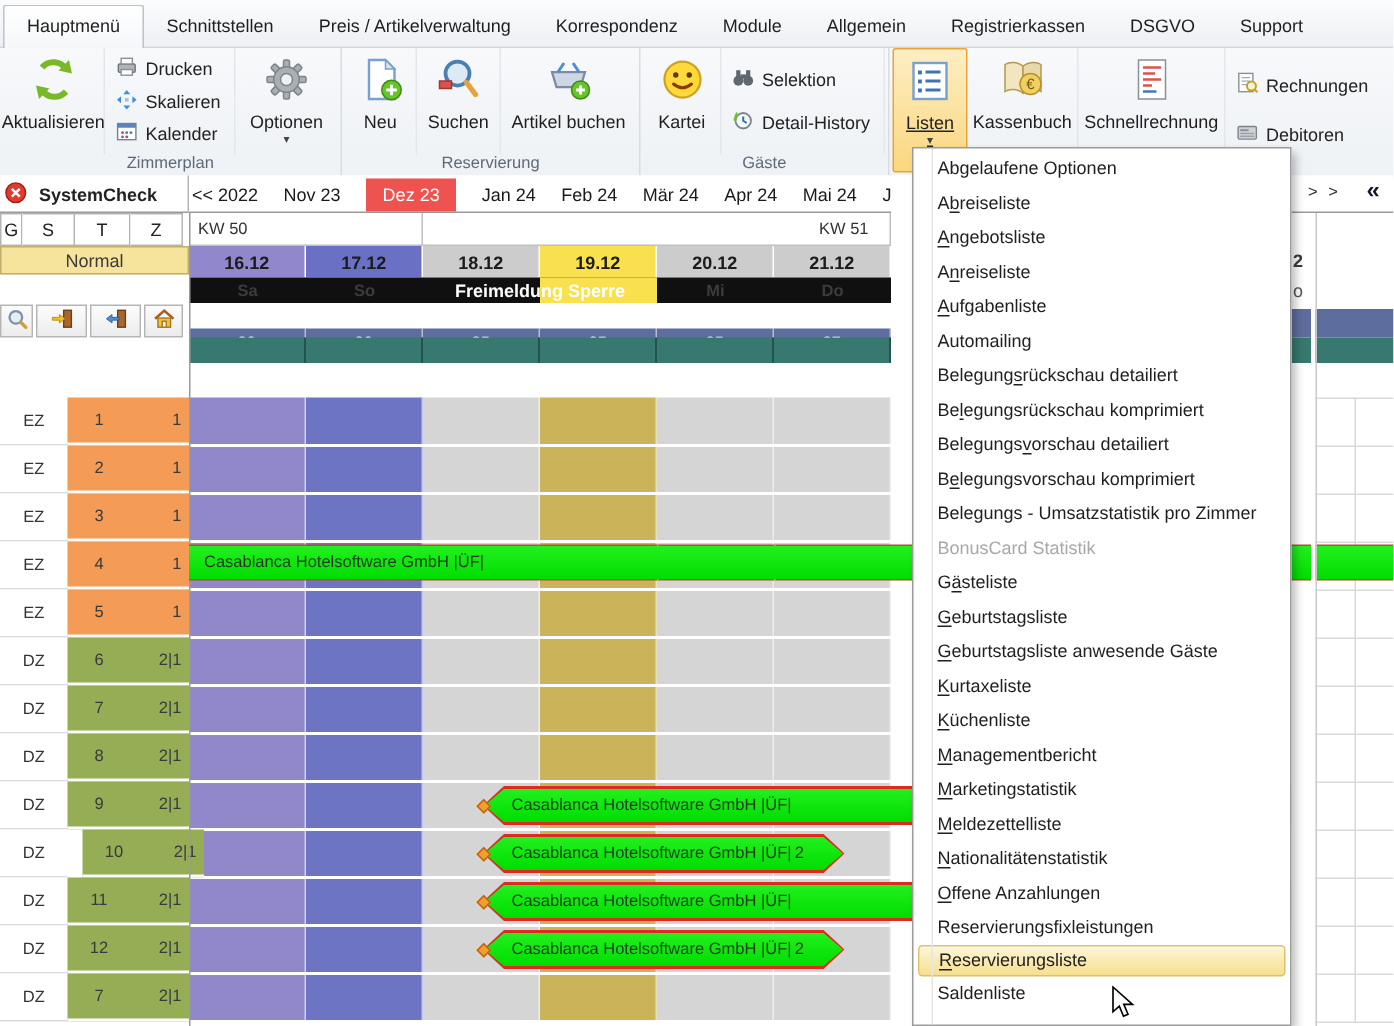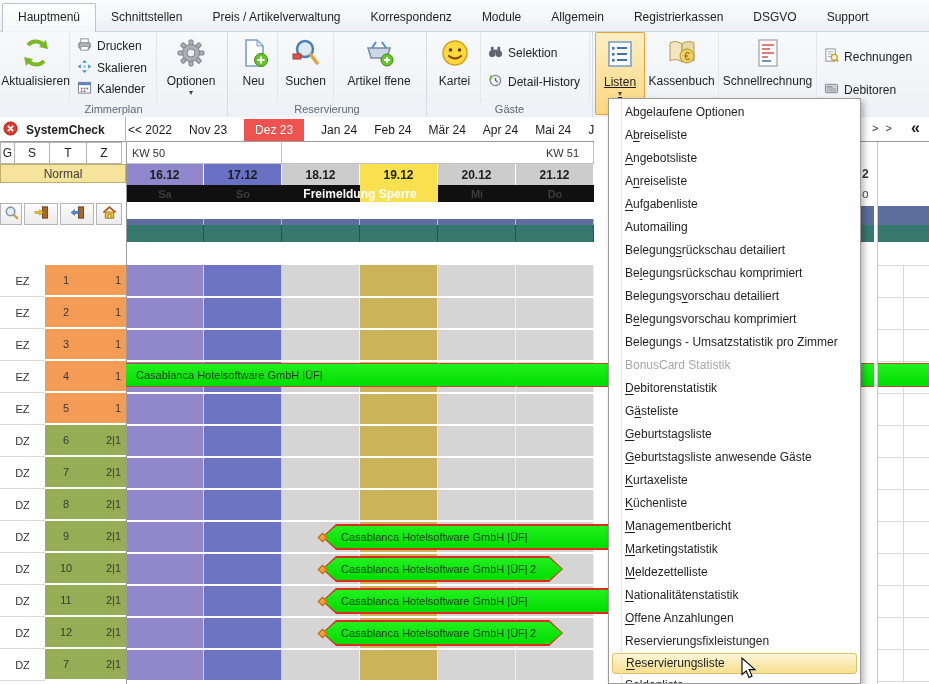--- a/index.html
+++ b/index.html
@@ -219,21 +219,21 @@
               </svg></span>
           <span class="blabel">Suchen</span>
         </div>
         <div class="bigbtn" style="width:90px">
           <span><svg viewBox="0 0 30 30">
                 <path d="M4 10h22l-3 10H7z" fill="#cdd7e4" stroke="#7a8aa8" stroke-width="1.5"></path>
                 <path d="M8 10l4-6M22 10l-4-6" stroke="#4a90d9" stroke-width="2" fill="none"></path>
                 <circle cx="23" cy="22" r="6" fill="#67c52a" stroke="#3e8c12"></circle>
                 <path d="M23 19v6M20 22h6" stroke="#fff" stroke-width="2"></path>
               </svg></span>
-          <span class="blabel">Artikel ffene</span>
+          <span class="blabel">Artikel buchen</span>
         </div>
       </div>
       <div class="rgroup-label">Reservierung</div>
     </div>
 
     <div class="rgroup">
       <div class="rgroup-body">
         <div class="bigbtn" style="width:52px">
           <span><svg viewBox="0 0 30 30">
                 <circle cx="15" cy="15" r="12" fill="#ffd83b" stroke="#cfa21e" stroke-width="1.5"></circle>
@@ -465,21 +465,21 @@
         <div class="roomnum" style="top: 372px; background: rgb(149, 173, 85);">
           <div class="rn">8</div>
           <div class="ro">2|1</div>
         </div>
         <div class="roomtype" style="top: 404px;">DZ</div>
         <div class="roomnum" style="top: 404px; background: rgb(149, 173, 85);">
           <div class="rn">9</div>
           <div class="ro">2|1</div>
         </div>
         <div class="roomtype" style="top: 436px;">DZ</div>
-        <div class="roomnum" style="top: 436px; background: rgb(149, 173, 85);">
+        <div class="roomnum" style="top: 436px; background: rgb(149, 173, 85); margin-left: 10px;">
           <div class="rn">10</div>
           <div class="ro">2|1</div>
         </div>
         <div class="roomtype" style="top: 468px;">DZ</div>
         <div class="roomnum" style="top: 468px; background: rgb(149, 173, 85);">
           <div class="rn">11</div>
           <div class="ro">2|1</div>
         </div>
         <div class="roomtype" style="top: 500px;">DZ</div>
         <div class="roomnum" style="top: 500px; background: rgb(149, 173, 85);">
@@ -557,21 +557,20 @@
       <div class="mitem"><u>A</u>ngebotsliste</div>
       <div class="mitem">A<u>n</u>reiseliste</div>
       <div class="mitem"><u>A</u>ufgabenliste</div>
       <div class="mitem">Automailing</div>
       <div class="mitem">Belegung<u>s</u>rückschau detailiert</div>
       <div class="mitem">Be<u>l</u>egungsrückschau komprimiert</div>
       <div class="mitem">Belegungs<u>v</u>orschau detailiert</div>
       <div class="mitem">B<u>e</u>legungsvorschau komprimiert</div>
       <div class="mitem">Belegungs - Umsatzstatistik pro Zimmer</div>
       <div class="mitem disabled">BonusCard Statistik</div>
-      <div class="mitem"><u>D</u>ebitorenstatistik</div>
       <div class="mitem">G<u>ä</u>steliste</div>
       <div class="mitem"><u>G</u>eburtstagsliste</div>
       <div class="mitem"><u>G</u>eburtstagsliste anwesende Gäste</div>
       <div class="mitem"><u>K</u>urtaxeliste</div>
       <div class="mitem"><u>K</u>üchenliste</div>
       <div class="mitem"><u>M</u>anagementbericht</div>
       <div class="mitem"><u>M</u>arketingstatistik</div>
       <div class="mitem"><u>M</u>eldezettelliste</div>
       <div class="mitem"><u>N</u>ationalitätenstatistik</div>
       <div class="mitem"><u>O</u>ffene Anzahlungen</div>

